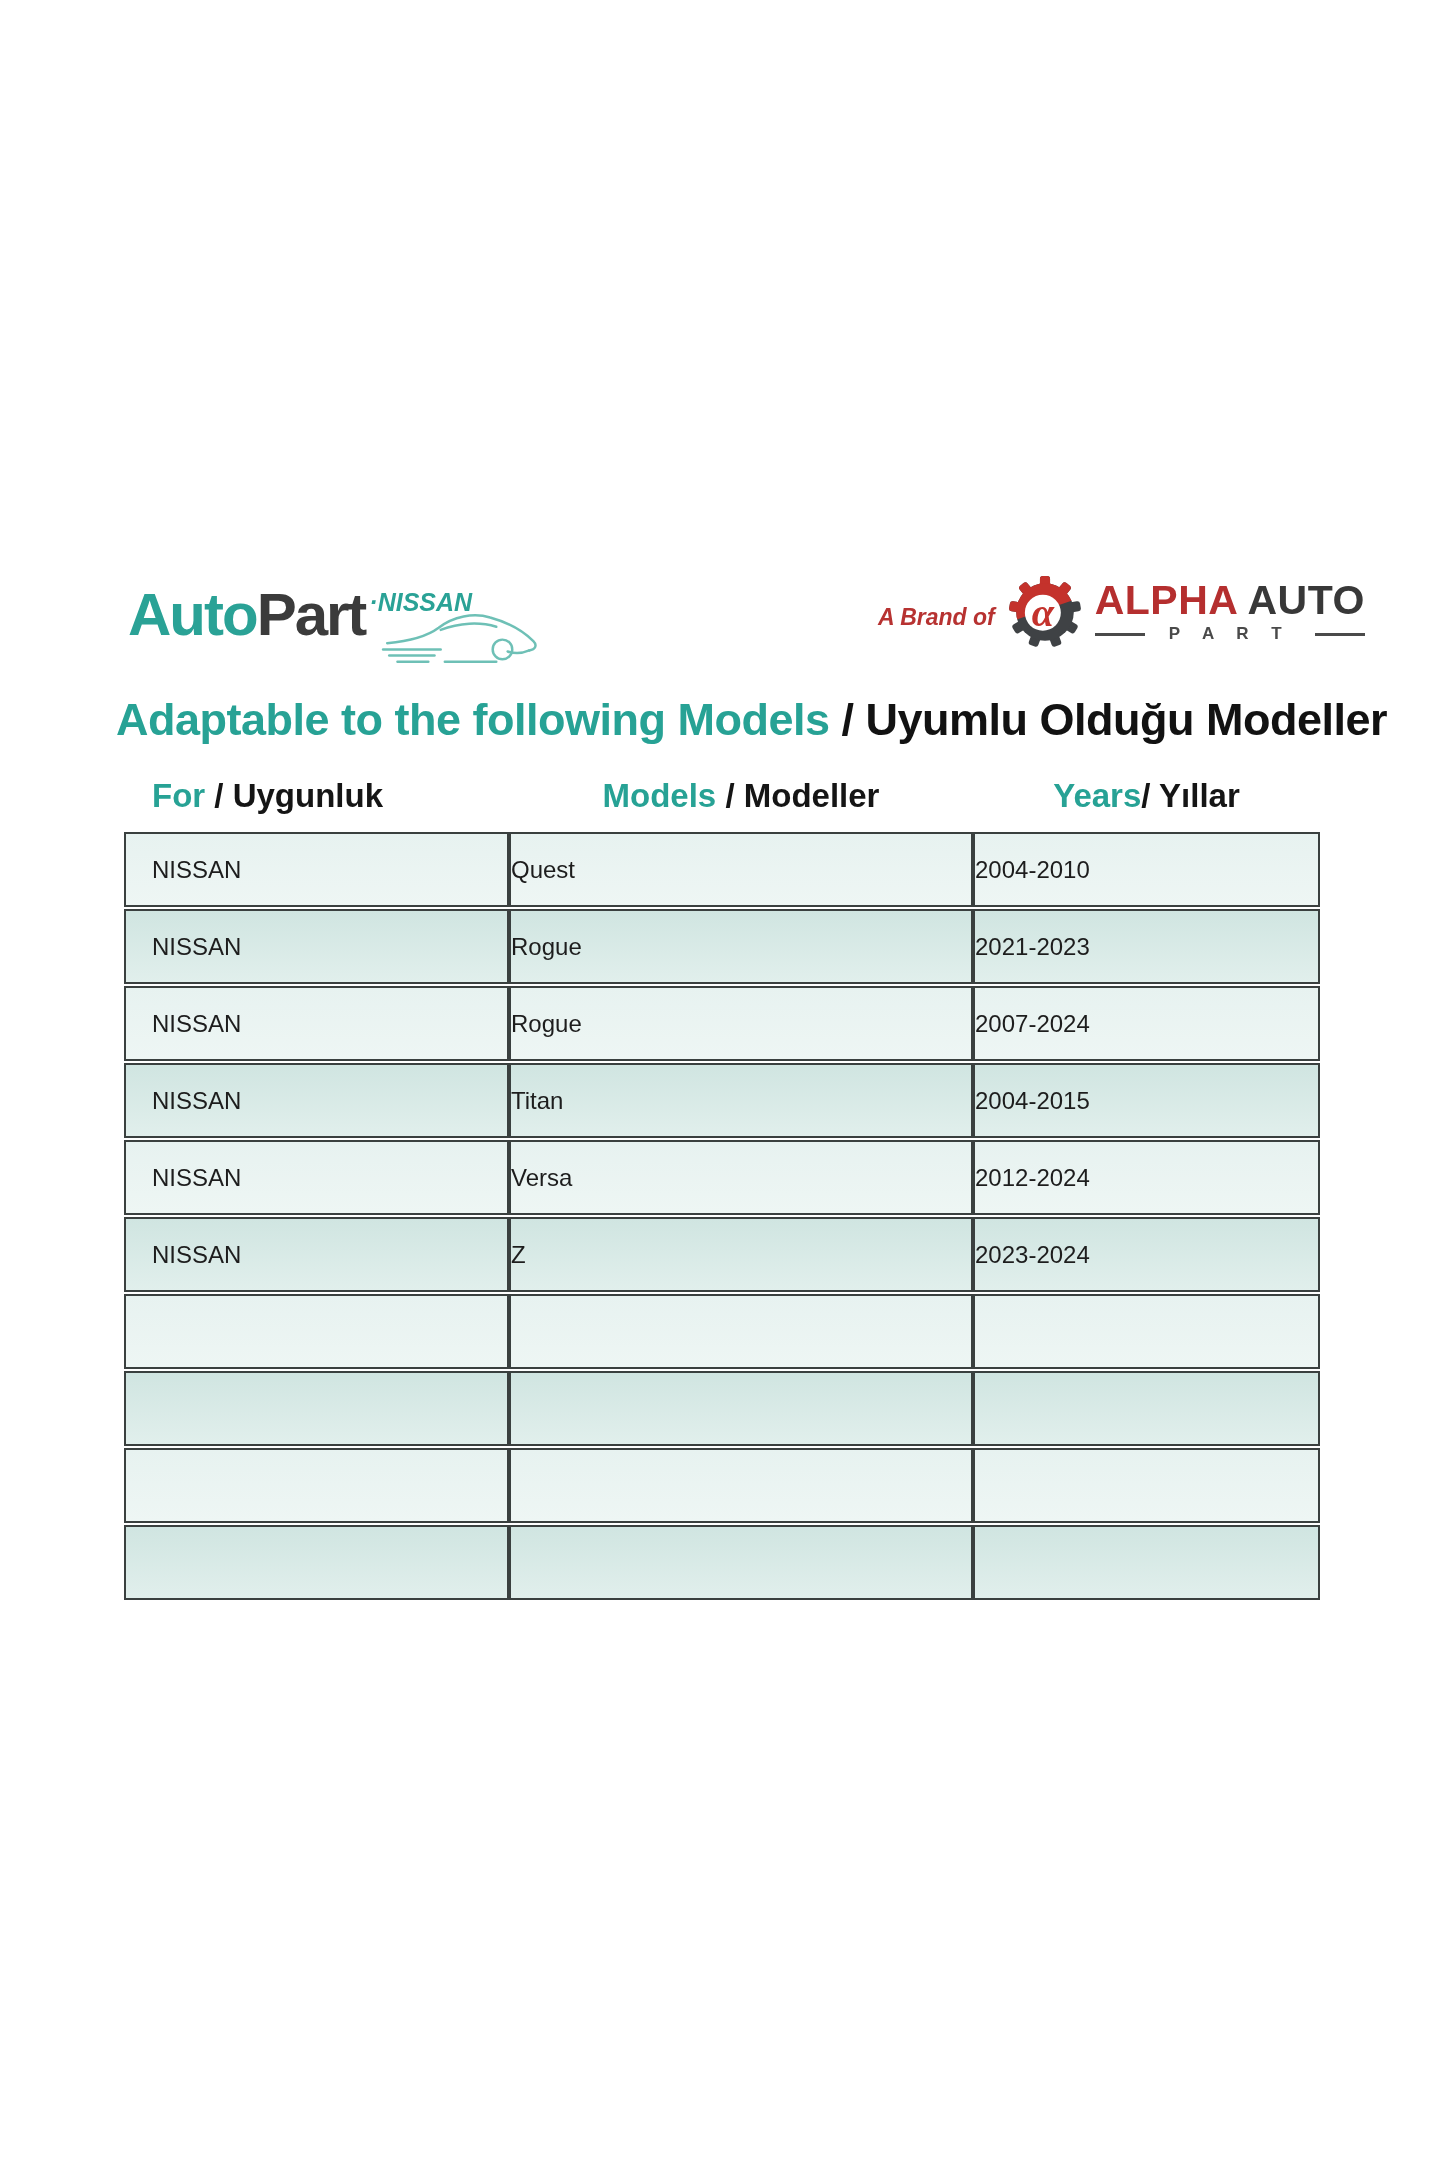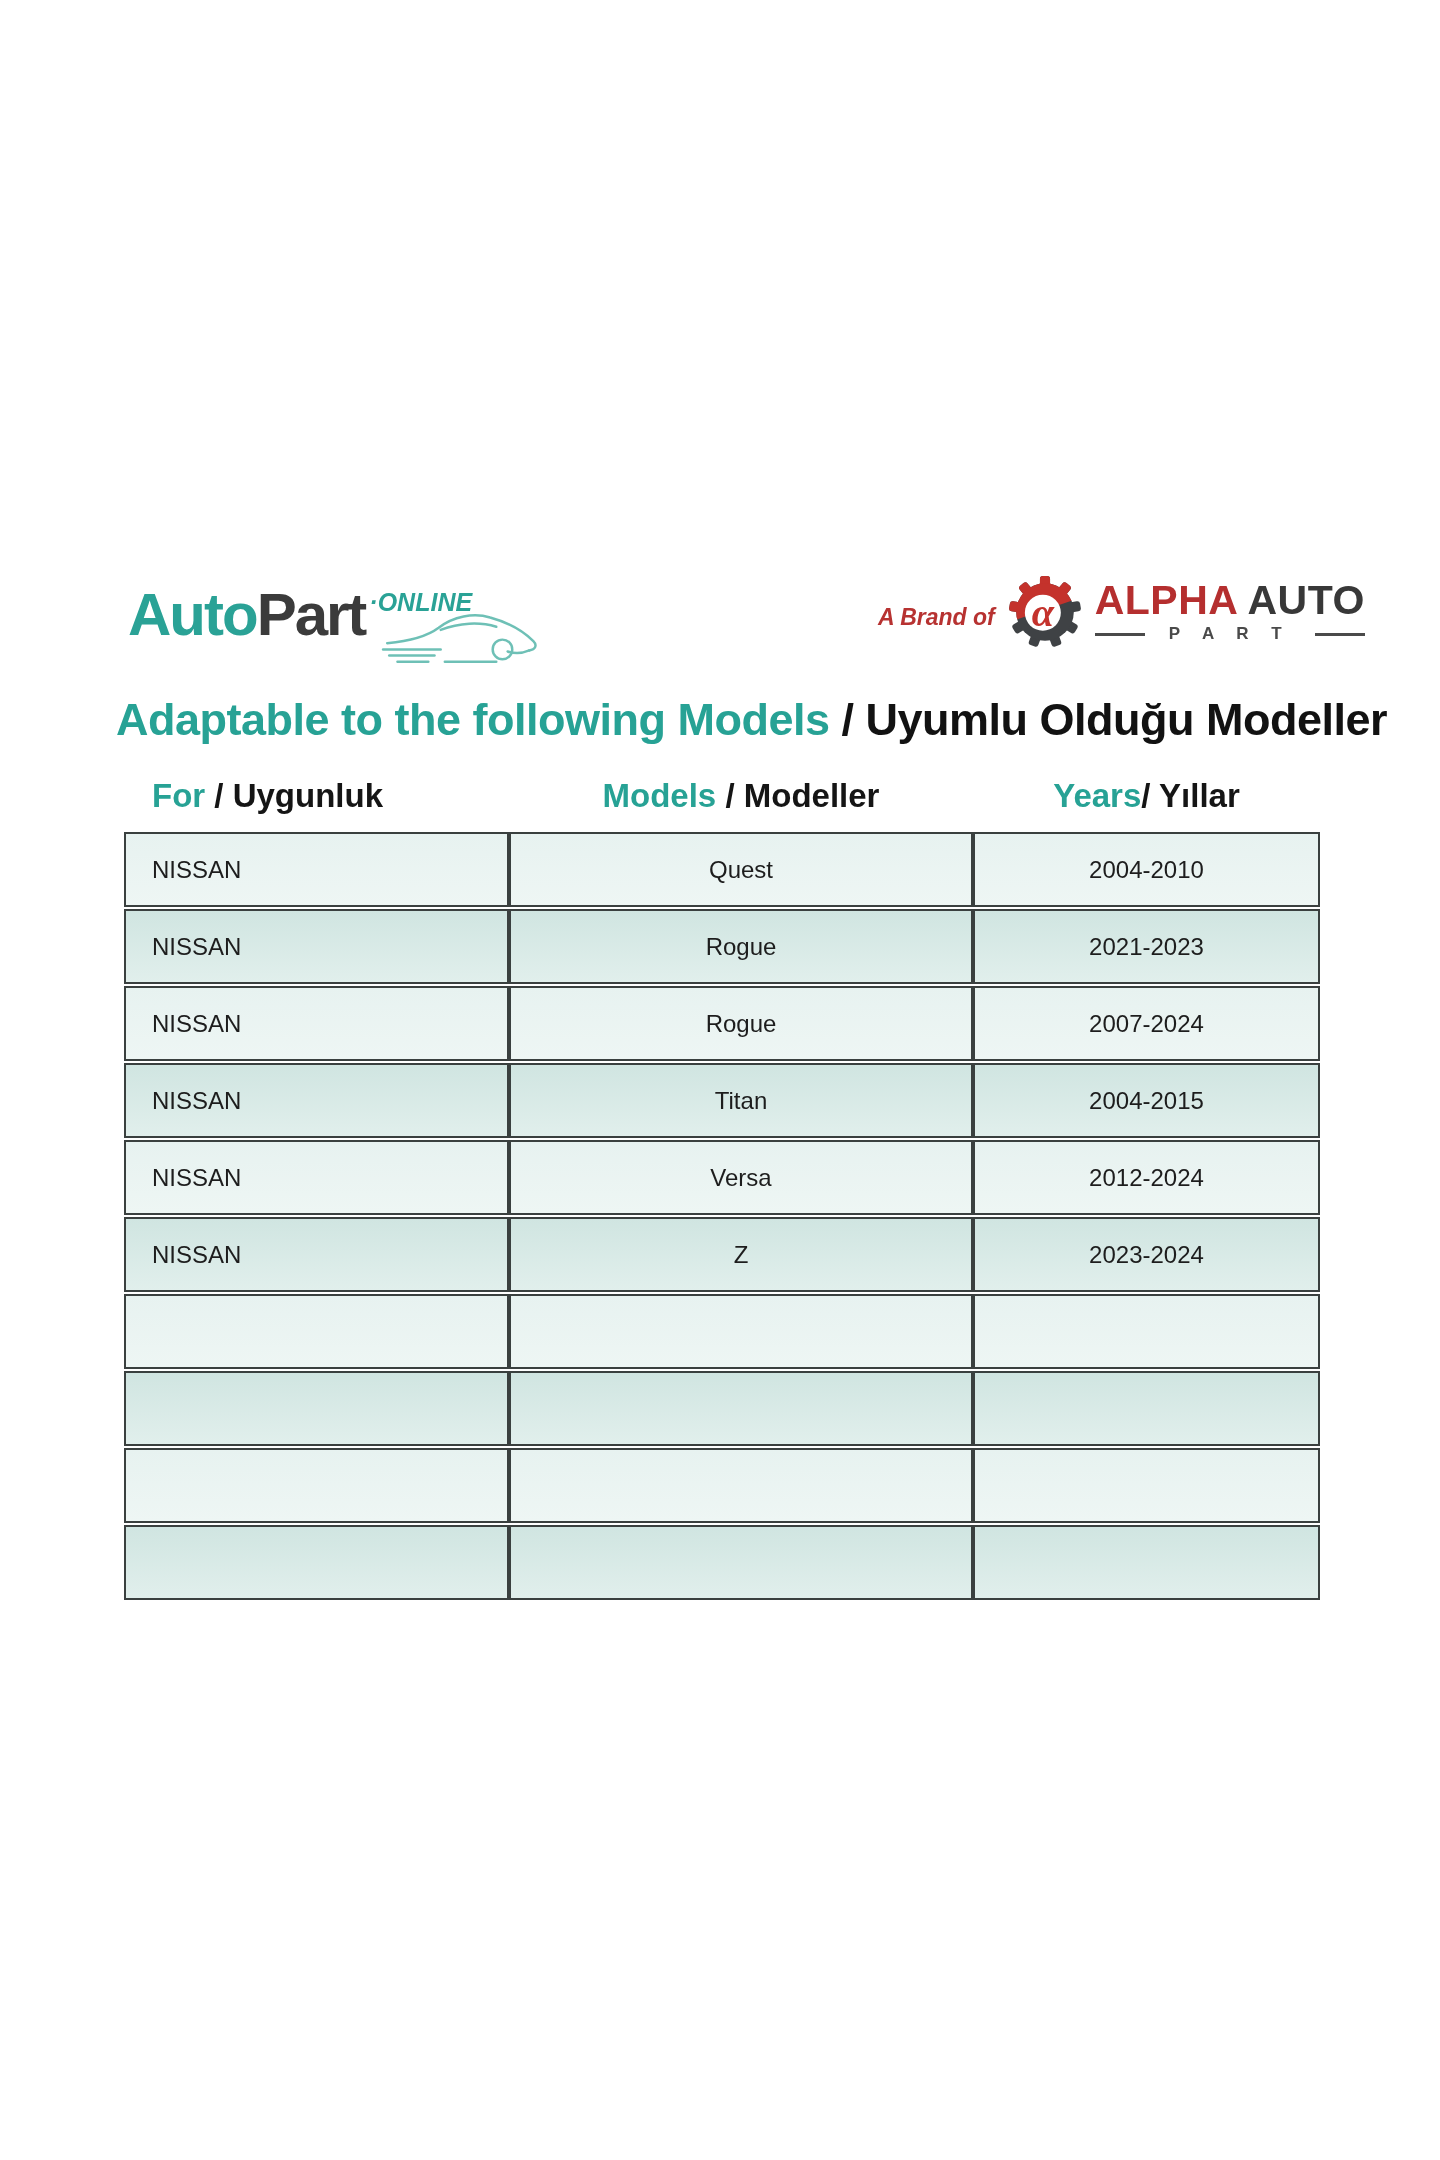--- a/index.html
+++ b/index.html
@@ -43,31 +43,31 @@
   .thead .accent { color:#27a295; }
 
   
   .compat-table { position:absolute; left:124px; top:830px; width:1196px;
                   border-collapse:separate; border-spacing:0 2px; table-layout:fixed; }
   .compat-table td {
     height:71px; padding:0; border:2px solid #3a403f;
     font-size:24px; color:#1d1d1d; vertical-align:middle;
   }
   .compat-table td.c0 { text-align:left; padding-left:26px; }
-  .compat-table td.c1, .compat-table td.c2 { text-align:center; }
+  .compat-table td.c1, .compat-table td.c2 { }
   tr.r-light td { background:linear-gradient(180deg,#e7f2f0 0%,#eef6f4 100%); }
   tr.r-dark  td { background:linear-gradient(180deg,#d0e5e1 0%,#e1efec 100%); }
 </style>
 </head>
 <body>
 
 <div id="canvas">
 
   <div class="logo">
-    <div class="logo-line"><span class="logo-auto">Auto</span><span class="logo-part">Part</span><span class="logo-online">·ONLINE</span></div>
+    <div class="logo-line"><span class="logo-auto">Auto</span><span class="logo-part">Part</span><span class="logo-online">·NISSAN</span></div>
     <svg class="car-svg" width="175" height="66" viewBox="0 0 170 64" fill="none">
       <g stroke="#4bb1a4" stroke-width="2.4" stroke-linecap="round" opacity="0.8">
         <path d="M6 40 C28 38 44 34 56 25 C70 14 90 10 106 15 C124 20 138 28 148 38 C152 42 150 46 144 47"></path>
         <path d="M58 27 C76 20 96 19 112 24"></path>
         <circle cx="118" cy="46" r="9.5"></circle>
         <path d="M144 47 C137 50 129 50 123 48"></path>
         <path d="M2 46 H58"></path>
         <path d="M8 52 H52"></path>
         <path d="M16 58 H46"></path>
         <path d="M62 58 H112"></path>

